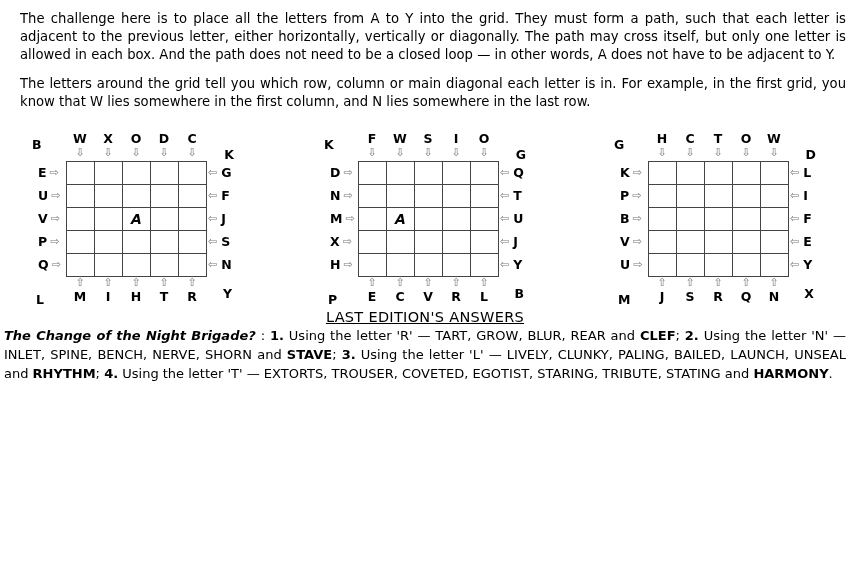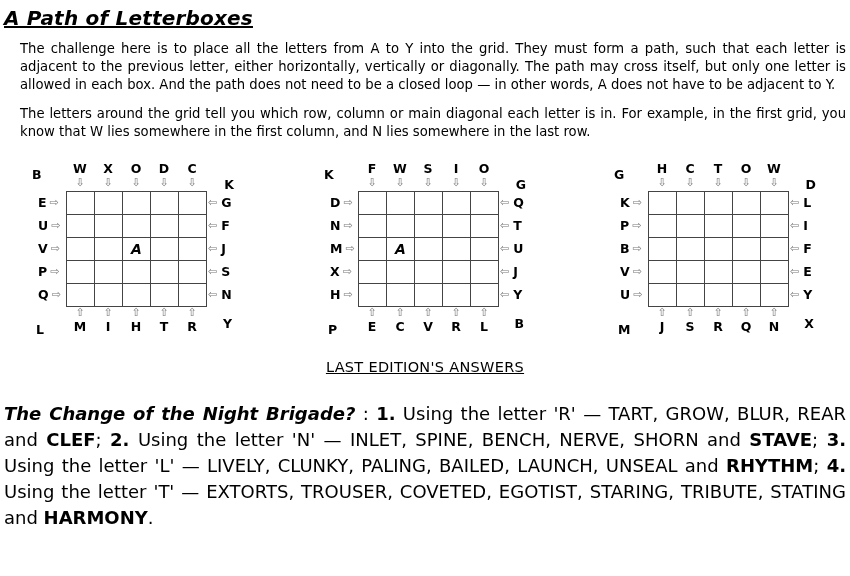--- a/index.html
+++ b/index.html
@@ -162,38 +162,37 @@
     vertical-align: middle;
     font-size: 14px;
     font-weight: bold;
     font-style: italic;
     padding: 0;
   }
   .answers-head {
     text-align: center;
     font-size: 14.5px;
     text-decoration: underline;
-    margin-top: 20px;
+    margin-top: 0;
     letter-spacing: 0.3px;
   }
   .answers-body {
-    font-size: 18px;
+    font-size: 13px;
     line-height: 1.45;
     text-align: justify;
-    margin: 26px 4px 0 4px;
+    margin: 2px 4px 0 4px;
   }
   .answers-body b { font-weight: bold; }
   .answers-body i { font-style: italic; font-weight: bold; }
 </style>
 </head>
 <body>
 
 <div class="page">
 
-  <div class="title">A Path of Letterboxes</div>
 
   <div class="para">The challenge here is to place all the letters from A to Y into the grid.  They must form a path, such that each letter is adjacent to the previous letter, either horizontally, vertically or diagonally.  The path may cross itself, but only one letter is allowed in each box.  And the path does not need to be a closed loop — in other words, A does not have to be adjacent to Y.</div>
   <div class="para">The letters around the grid tell you which row, column or main diagonal each letter is in.  For example, in the first grid, you know that W lies somewhere in the first column, and N lies somewhere in the last row.</div>
 
   <div class="puzzles">
 
     <div class="puzzle" style="left:30px;">
       <div class="grid-wrap">
         <span class="corner tl">B</span>
         <span class="corner tr">K</span>

